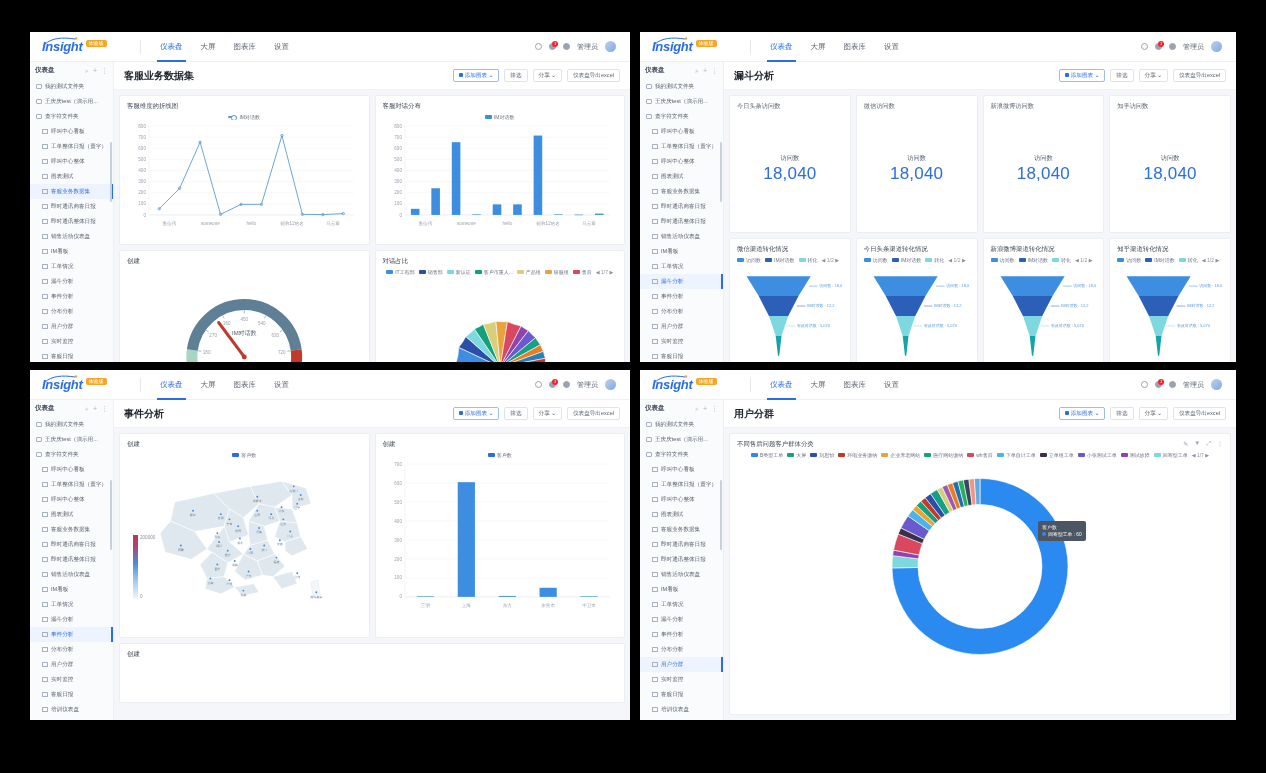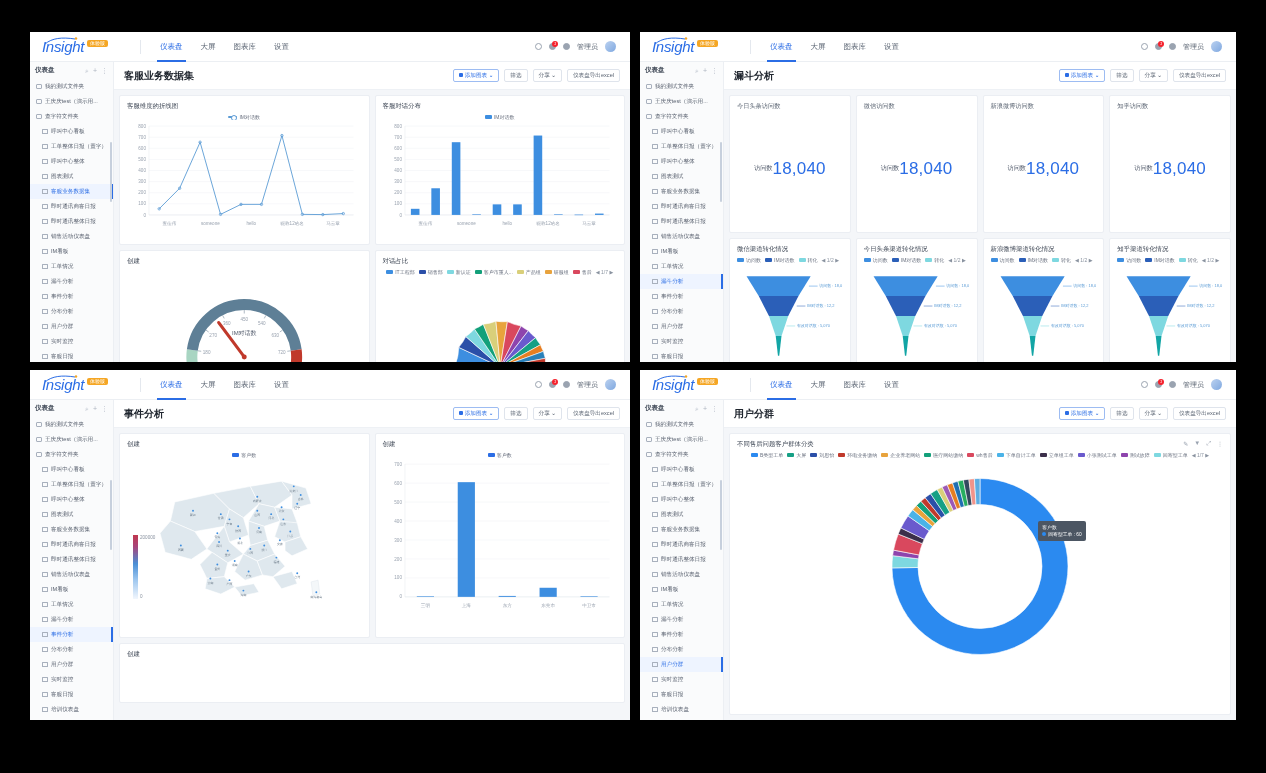--- a/index.html
+++ b/index.html
@@ -23,21 +23,21 @@
   .win-br { left: 640px; top: 370px; width: 596px; height: 350px; }
 
   
   .topbar {
     height: 30px; display: flex; align-items: center;
     background: #fff; border-bottom: 1px solid #eceff3;
     padding: 0 8px; position: relative;
   }
   .logo { display: flex; align-items: center; gap: 3px; padding-left: 4px; width: 92px; }
   .logo-text {
-    font-size: 15px; font-weight: normal; color: #2b6de5;
+    font-size: 13px; font-weight: bold; color: #2b6de5;
     letter-spacing: -0.3px; font-style: italic;
   }
   .logo-badge {
     background: #f5a623; color: #fff; font-size: 5px;
     border-radius: 2px; padding: 1px 3px; line-height: 1;
     transform: translateY(-3px);
   }
   .logo-swoosh {
     position: absolute; left: 14px; top: 5px; width: 34px; height: 8px;
     pointer-events: none;
@@ -150,21 +150,21 @@
     border:1px solid #5b9bd5; border-radius:50%; background:#fff;
   }
   .pager { font-size: 5px; color: #8a93a0; white-space: nowrap; }
 
   .plot { position: relative; width: 100%; }
   .axis-lbl { font-size: 4.6px; fill: #9aa3b0; }
 
   
   .kpi-card { display: flex; flex-direction: column; height: 138px; }
   .kpi-name { font-size: 6.2px; color: #5a6472; }
-  .kpi-body { flex: 1; display: flex; flex-direction: row; align-items: center; justify-content: center; }
+  .kpi-body { flex: 1; display: flex; flex-direction: column; align-items: center; justify-content: center; }
   .kpi-metric { font-size: 6.2px; color: #4f5869; margin-bottom: 1px; }
   .kpi-value { font-size: 17px; color: #2b6de5; letter-spacing: 0.2px; }
 
   
   .fn-lbl { font-size: 4.6px; fill: #5a9bd5; }
 
   
   .maplegend { position: absolute; left: 6px; bottom: 16px; width: 34px; }
   .maplegend .bar {
     width: 5px; height: 64px;

